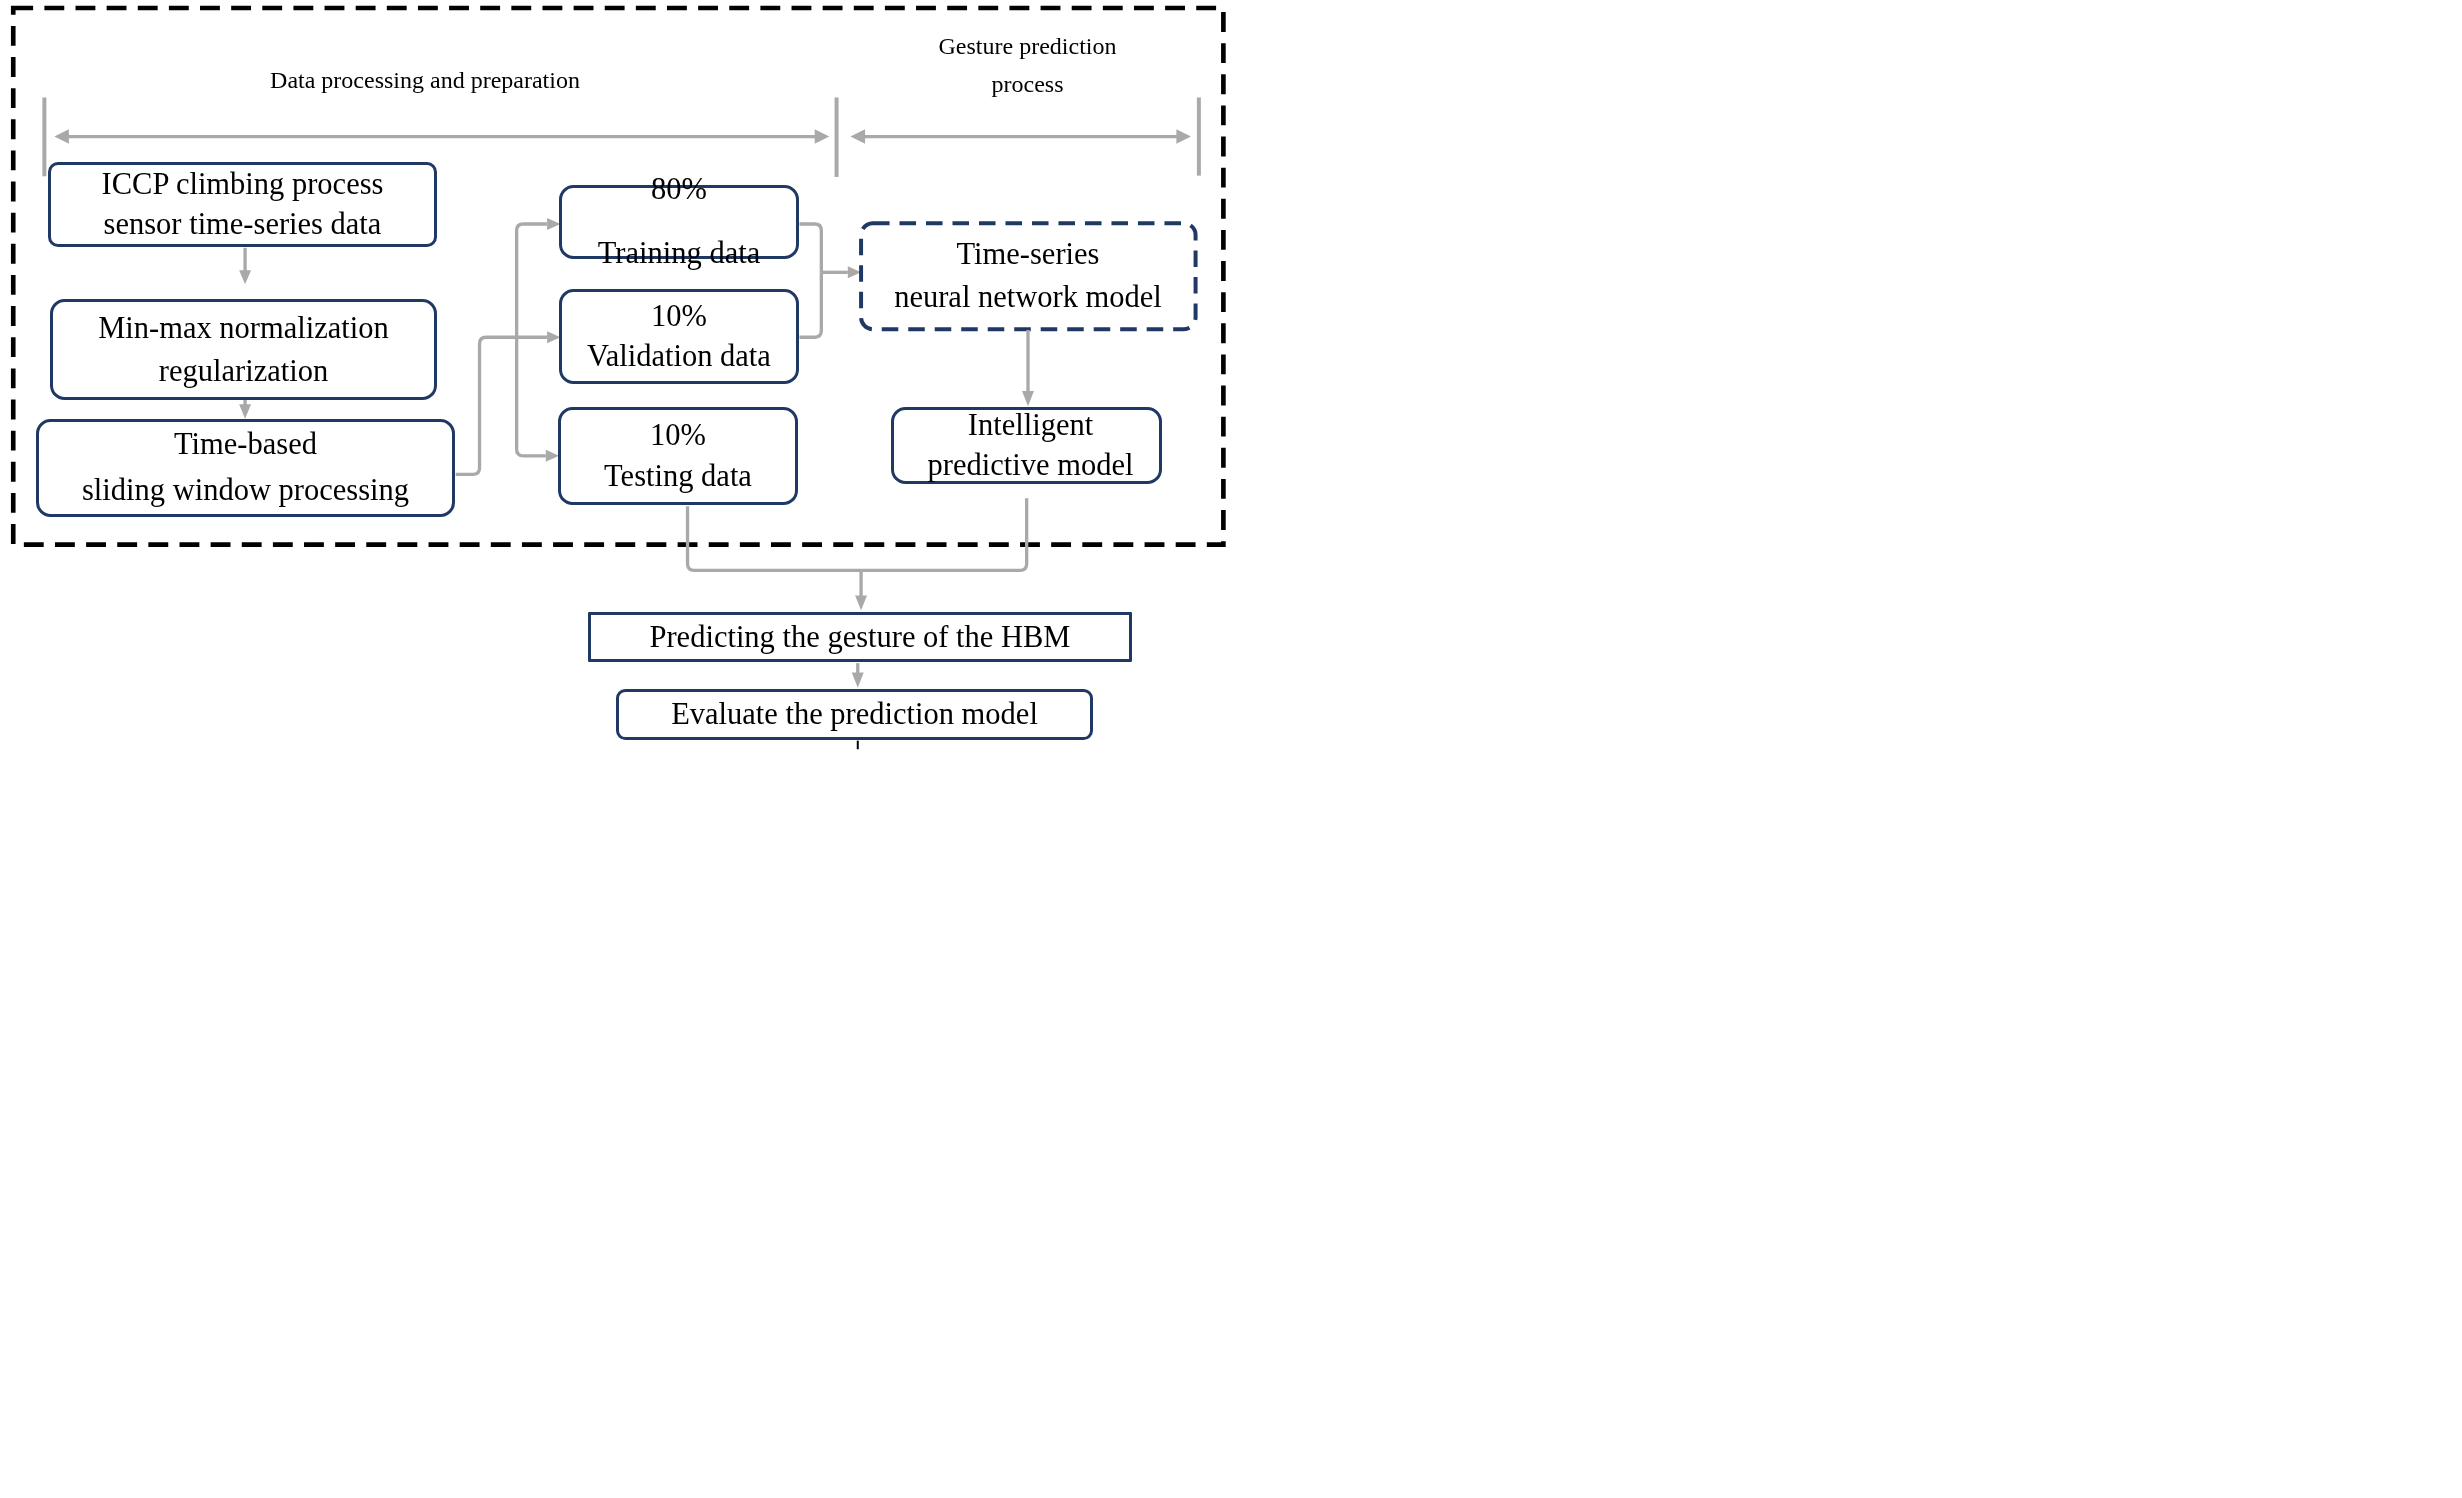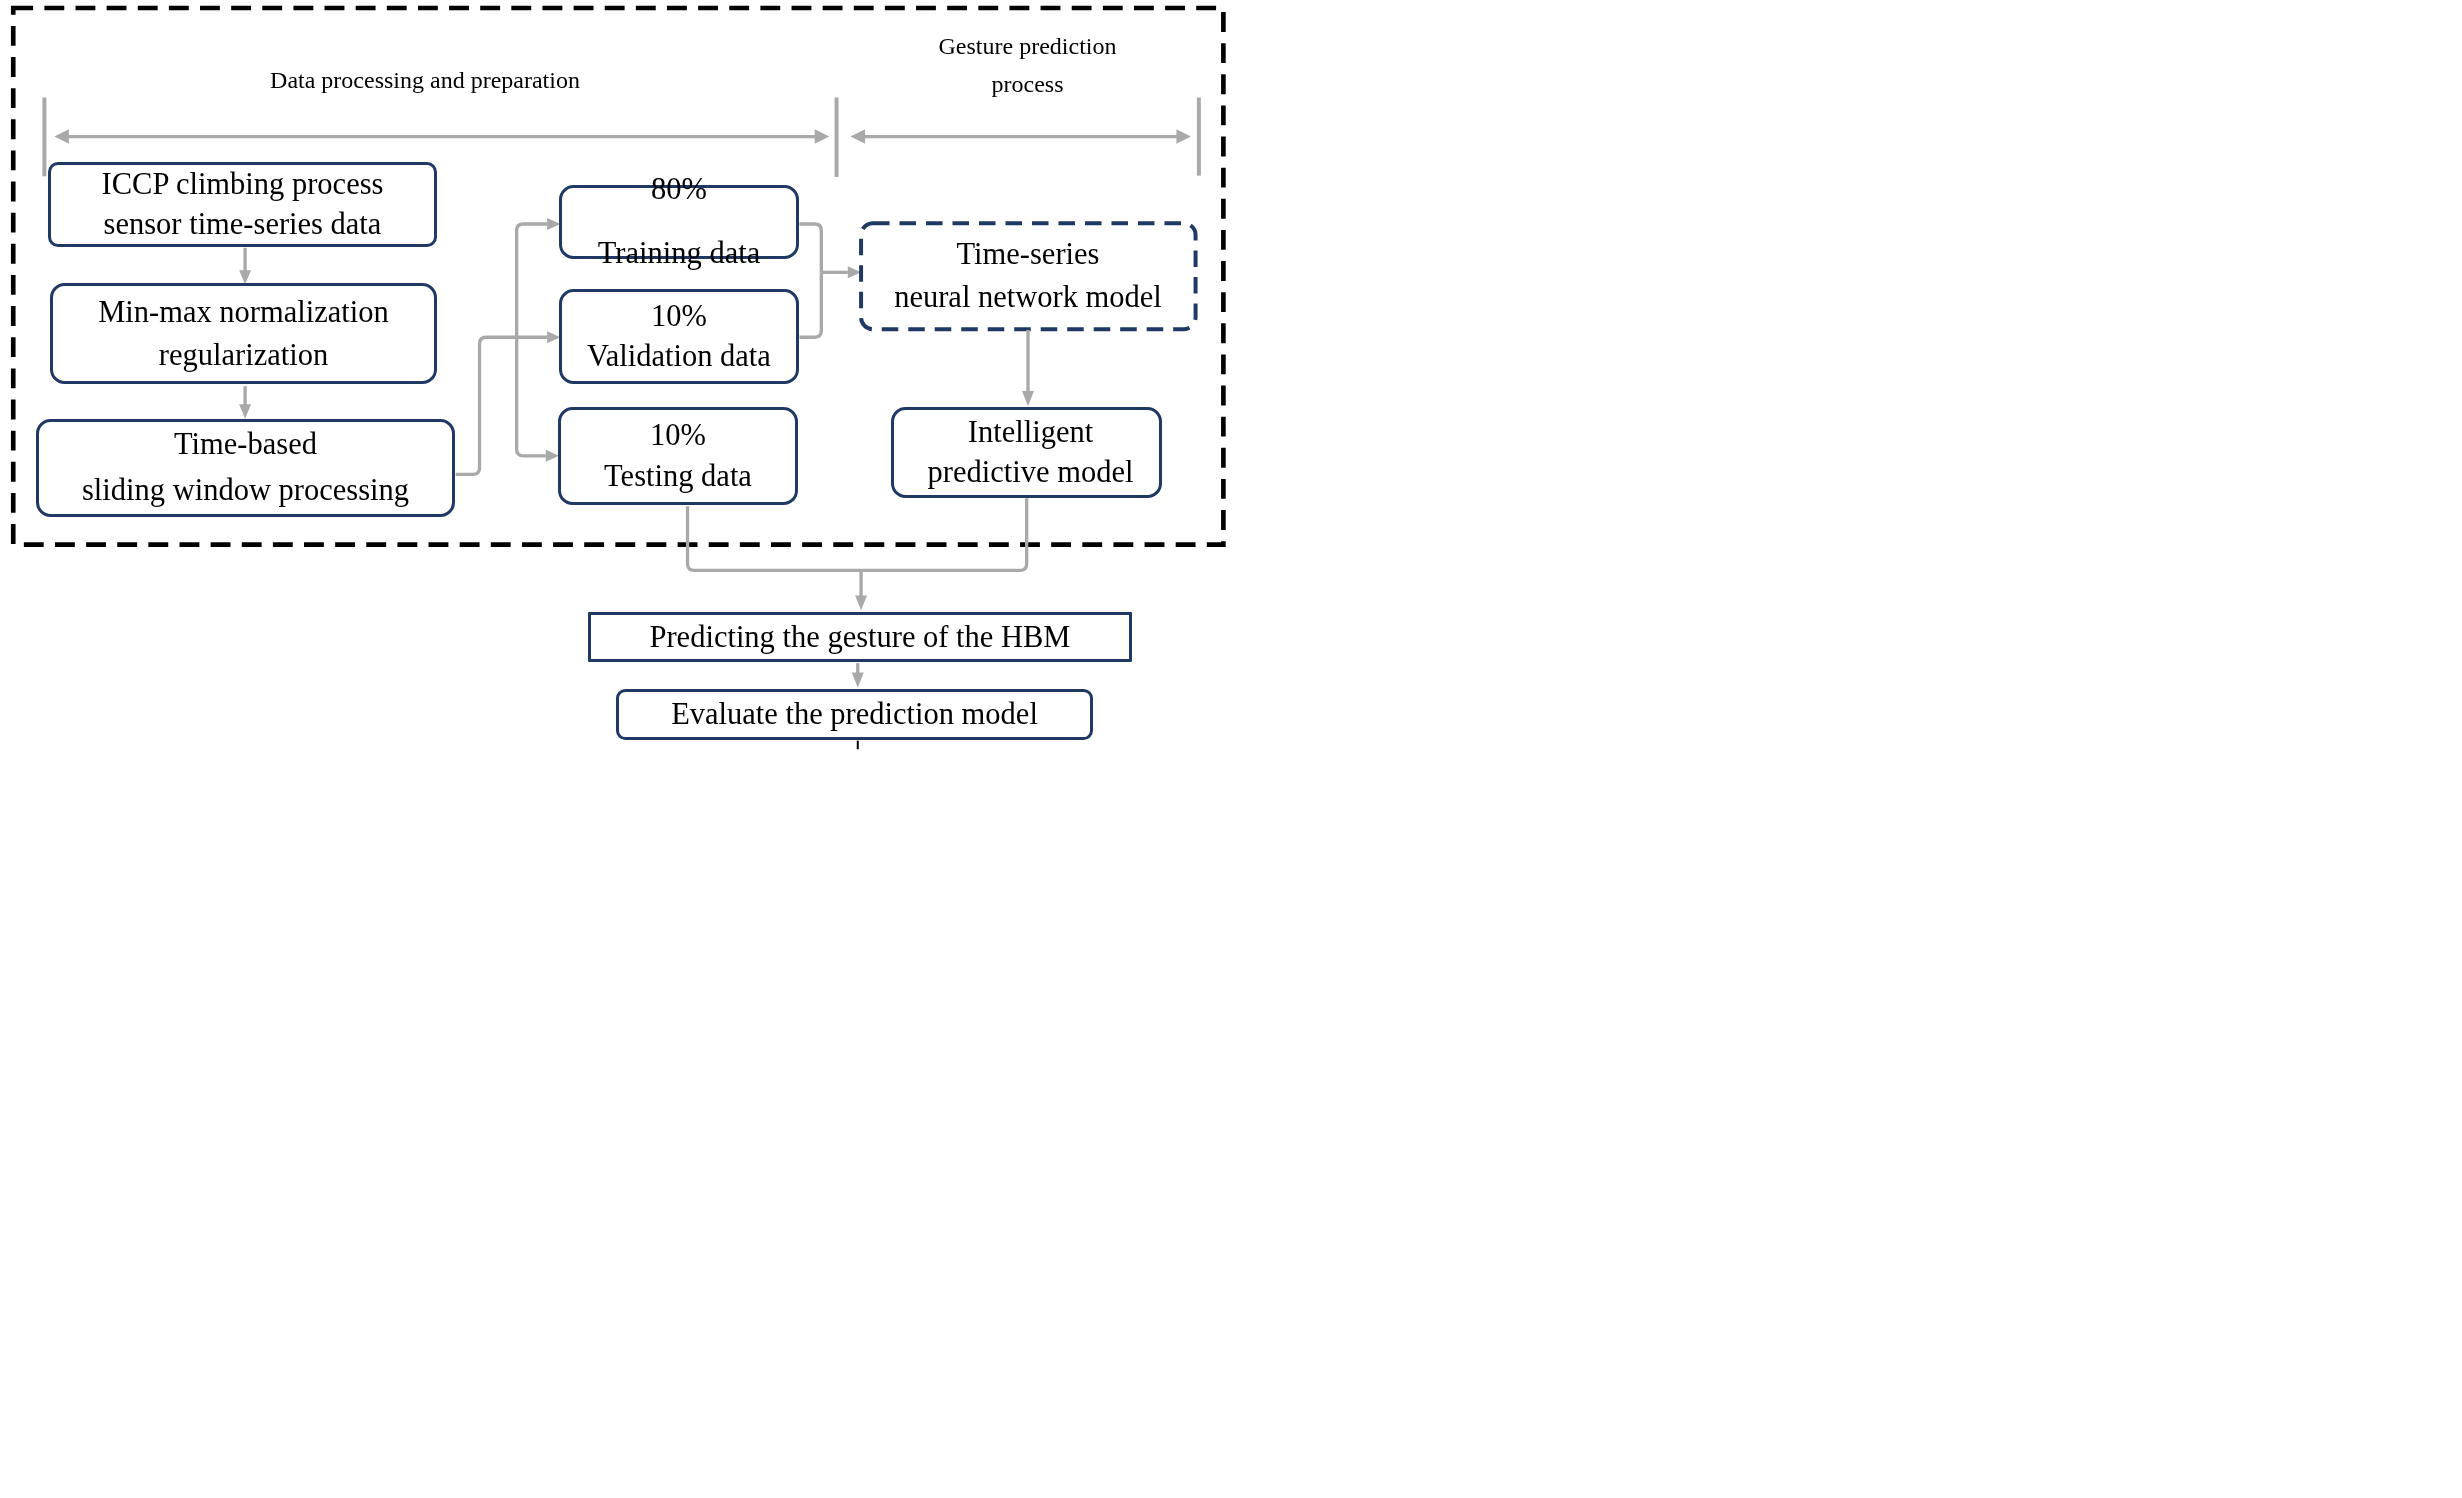--- a/index.html
+++ b/index.html
@@ -132,21 +132,21 @@
   <div class="title" style="left:842px;top:26.5px;width:371px;">
     <div>Gesture prediction</div>
     <div>process</div>
   </div>
 
   <div class="node" style="left:48px;top:162px;width:389px;height:85px;line-height:1.3;border-radius:10px;">
     <div>ICCP climbing process</div>
     <div>sensor time-series data</div>
   </div>
 
-  <div class="node" style="left:50px;top:283px;width:387px;height:101px;">
+  <div class="node" style="left:50px;top:299px;width:387px;height:101px;">
     <div>Min-max normalization</div>
     <div>regularization</div>
   </div>
 
   <div class="node" style="left:36px;top:419px;width:419px;height:98px;line-height:1.5;">
     <div>Time-based</div>
     <div>sliding window processing</div>
   </div>
 
   <div class="node" style="left:559px;top:185px;width:240px;height:74px;line-height:1.18;gap:28px;">
@@ -162,21 +162,21 @@
   <div class="node" style="left:558px;top:407px;width:240px;height:98px;line-height:1.35;">
     <div>10%</div>
     <div>Testing data</div>
   </div>
 
   <div class="node dashed-node" style="left:861px;top:223px;width:334px;height:106px;line-height:1.42;">
     <div>Time-series</div>
     <div>neural network model</div>
   </div>
 
-  <div class="node" style="left:891px;top:407px;width:271px;height:91px;line-height:1.3;padding-left:8px;">
+  <div class="node" style="left:891px;top:407px;width:271px;height:77px;line-height:1.3;padding-left:8px;">
     <div>Intelligent</div>
     <div>predictive model</div>
   </div>
 
   <div class="node" style="left:588px;top:612px;width:544px;height:50px;border-radius:1px;">
     <div>Predicting the gesture of the HBM</div>
   </div>
 
   <div class="node" style="left:616px;top:689px;width:477px;height:51px;border-radius:9.3px;">
     <div>Evaluate the prediction model</div>

